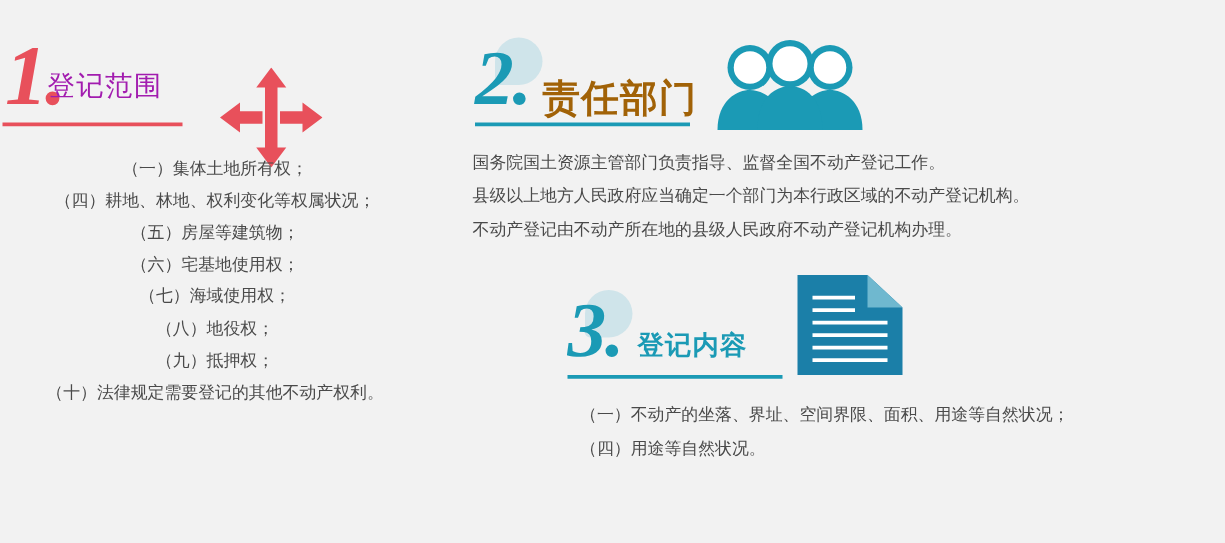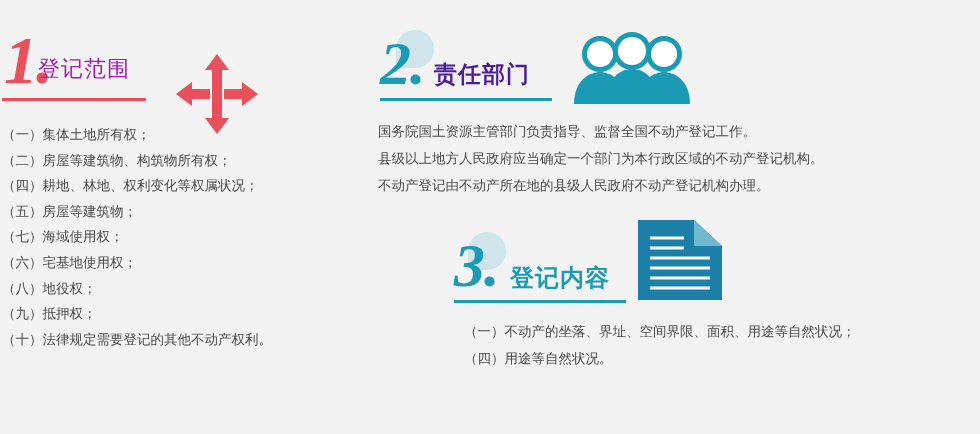--- a/index.html
+++ b/index.html
@@ -66,20 +66,21 @@
     position: absolute;
     left: 2px;
     top: 96px;
     width: 340px;
   }
   .sec1-list div {
     font-size: 13.5px;
     line-height: 25.6px;
     color: #4a4a4a;
     white-space: nowrap;
+    text-align: center;
   }
 
   
   .cross-icon {
     position: absolute;
     left: 176px;
     top: 28px;
     width: 82px;
     height: 80px;
   }
@@ -104,23 +105,23 @@
     font-weight: bold;
     font-size: 62px;
     line-height: 62px;
     color: #1b9ab5;
     letter-spacing: -1px;
   }
   .title-blue {
     position: absolute;
     left: 56px;
     top: 27px;
-    font-size: 23px;
-    font-weight: bold;
-    color: #4c1d95;
+    font-size: 30px;
+    font-weight: bold;
+    color: #a16207;
     letter-spacing: 1px;
   }
   .rule-blue {
     position: absolute;
     left: 2px;
     top: 66px;
     width: 172px;
     height: 3px;
     background: #1b9ab5;
   }
@@ -139,20 +140,21 @@
     left: 186px;
     top: -4px;
     width: 136px;
     height: 76px;
   }
   .sec2-body {
     position: absolute;
     left: 0px;
     top: 86px;
     width: 580px;
+    font-family: Liberation Mono, monospace;
   }
   .sec2-body div {
     font-size: 13.5px;
     line-height: 27px;
     color: #4a4a4a;
     white-space: nowrap;
   }
 
   
   .sec3 {
@@ -184,21 +186,21 @@
     width: 38px;
     height: 38px;
     border-radius: 50% 50% 50% 4px;
     background: #cfe4ea;
     z-index: -1;
   }
   .title-blue3 {
     position: absolute;
     left: 58px;
     top: 40px;
-    font-size: 24px;
+    font-size: 21px;
     font-weight: bold;
     color: #1b9ab5;
     letter-spacing: 1px;
   }
   .rule-blue3 {
     position: absolute;
     left: 2px;
     top: 78px;
     width: 172px;
     height: 3px;
@@ -244,25 +246,24 @@
           <polygon points="41,80 53,64 46,64 46,46 36,46 36,64 29,64"></polygon>
           <polygon points="0,40 16,28 16,35 34,35 34,45 16,45 16,52"></polygon>
           <polygon points="82,40 66,28 66,35 48,35 48,45 66,45 66,52"></polygon>
           <rect x="36" y="34" width="10" height="12"></rect>
         </g>
       </svg>
     </div>
 
     <div class="sec1-list">
       <div>（一）集体土地所有权；</div>
-      <div>（二）房屋等建筑物、构筑物所有权；</div>
       <div>（四）耕地、林地、权利变化等权属状况；</div>
       <div>（五）房屋等建筑物；</div>
+      <div>（六）宅基地使用权；</div>
       <div>（七）海域使用权；</div>
-      <div>（六）宅基地使用权；</div>
       <div>（八）地役权；</div>
       <div>（九）抵押权；</div>
       <div>（十）法律规定需要登记的其他不动产权利。</div>
     </div>
   </div>
 
   <div class="sec2">
     <div class="sec2-head">
       <div class="bubble"></div>
       <span class="num-blue">2.</span>

